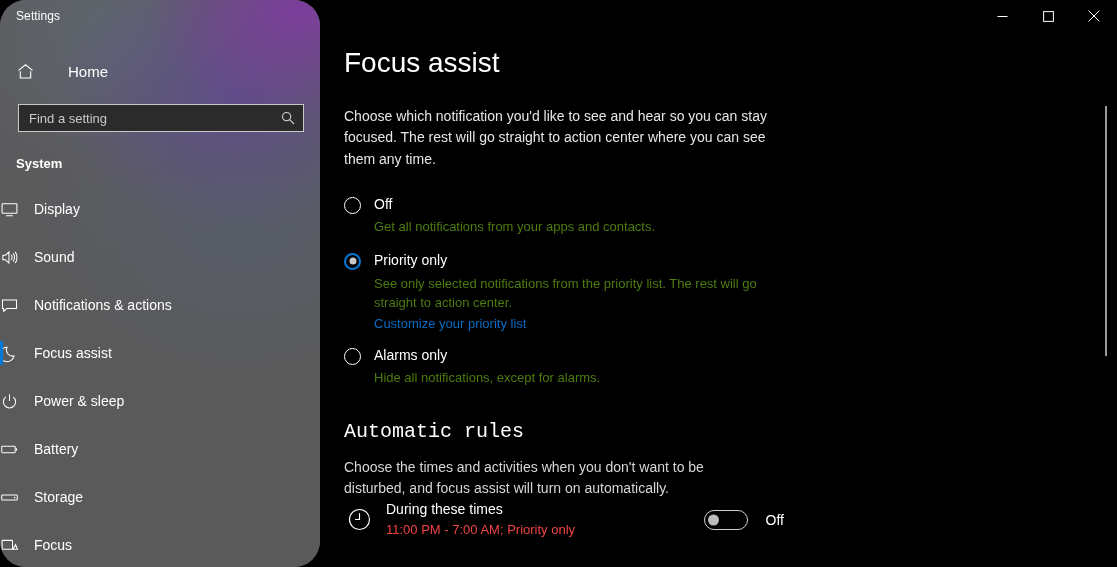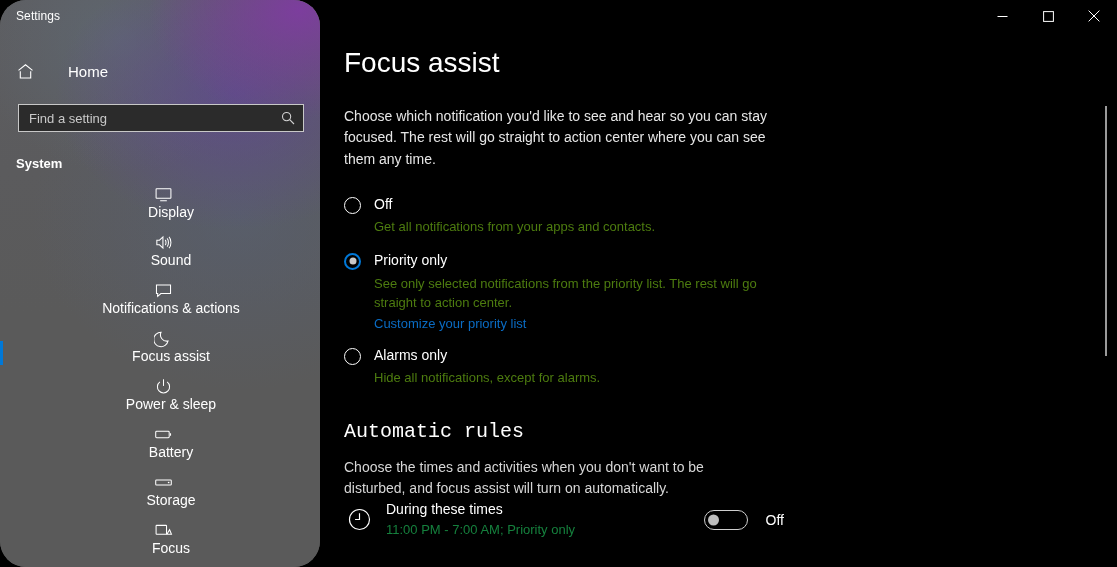--- a/index.html
+++ b/index.html
@@ -74,23 +74,21 @@
   .section-label {
     font-size:13px; font-weight:bold; color:#ffffff;
     padding:24px 0 0 16px;
   }
 
   .nav-list { margin-top:14px; }
   .nav-item {
     position:relative;
     display:flex; align-items:center;
     height:48px;
-    padding-left:16px;
     cursor:default;
-    flex-direction:column;
   }
   .nav-item .ico {
     width:28px; min-width:28px;
     display:flex; align-items:center; justify-content:flex-start;
     color:#fff;
   }
   .nav-item .lbl {
     font-size:14px; color:#ffffff; margin-left:6px; white-space:nowrap;
   }
   .nav-item.selected::before {
@@ -172,21 +170,21 @@
     display:flex; align-items:center;
     max-width:440px;
   }
   .rule-icon {
     width:30px; min-width:30px;
     display:flex; align-items:center; justify-content:center;
     color:#fff;
   }
   .rule-text { margin-left:12px; flex:1; }
   .rule-title { font-size:14px; color:#ffffff; line-height:1.35; }
-  .rule-meta { font-size:13px; color:#15803d; line-height:1.4; margin-top:2px; }
+  .rule-meta { font-size:13px; color:#ef4444; line-height:1.4; margin-top:2px; }
   .rule-toggle-wrap { display:flex; align-items:center; }
   .toggle {
     width:44px; height:20px; border-radius:10px;
     border:1.5px solid #cfcfcf; background:transparent;
     position:relative; cursor:default;
   }
   .toggle .knob {
     position:absolute; left:3px; top:50%; transform:translateY(-50%);
     width:11px; height:11px; border-radius:50%;
     background:#bdbdbd;

